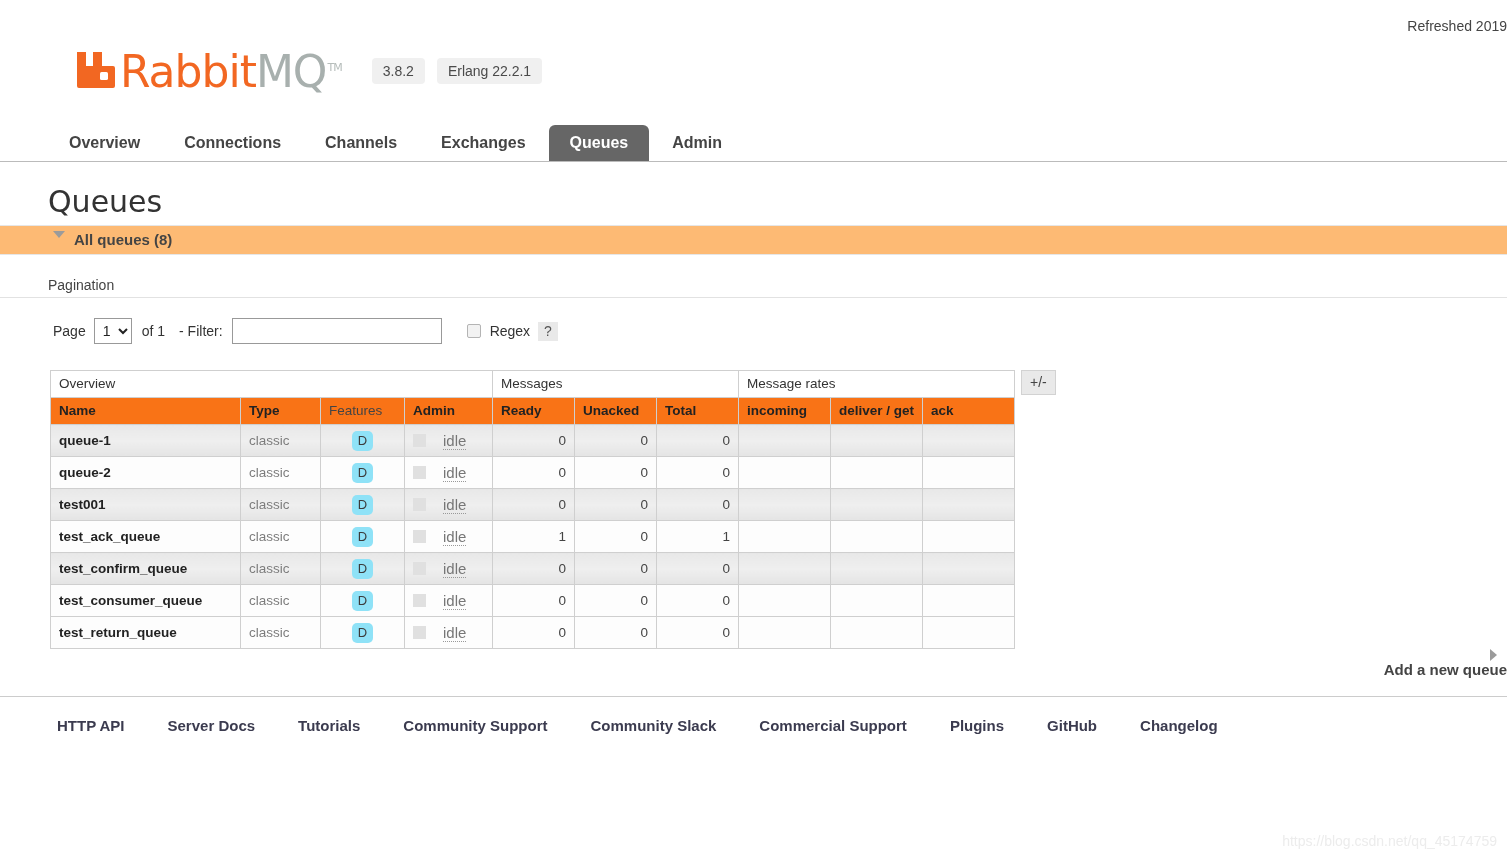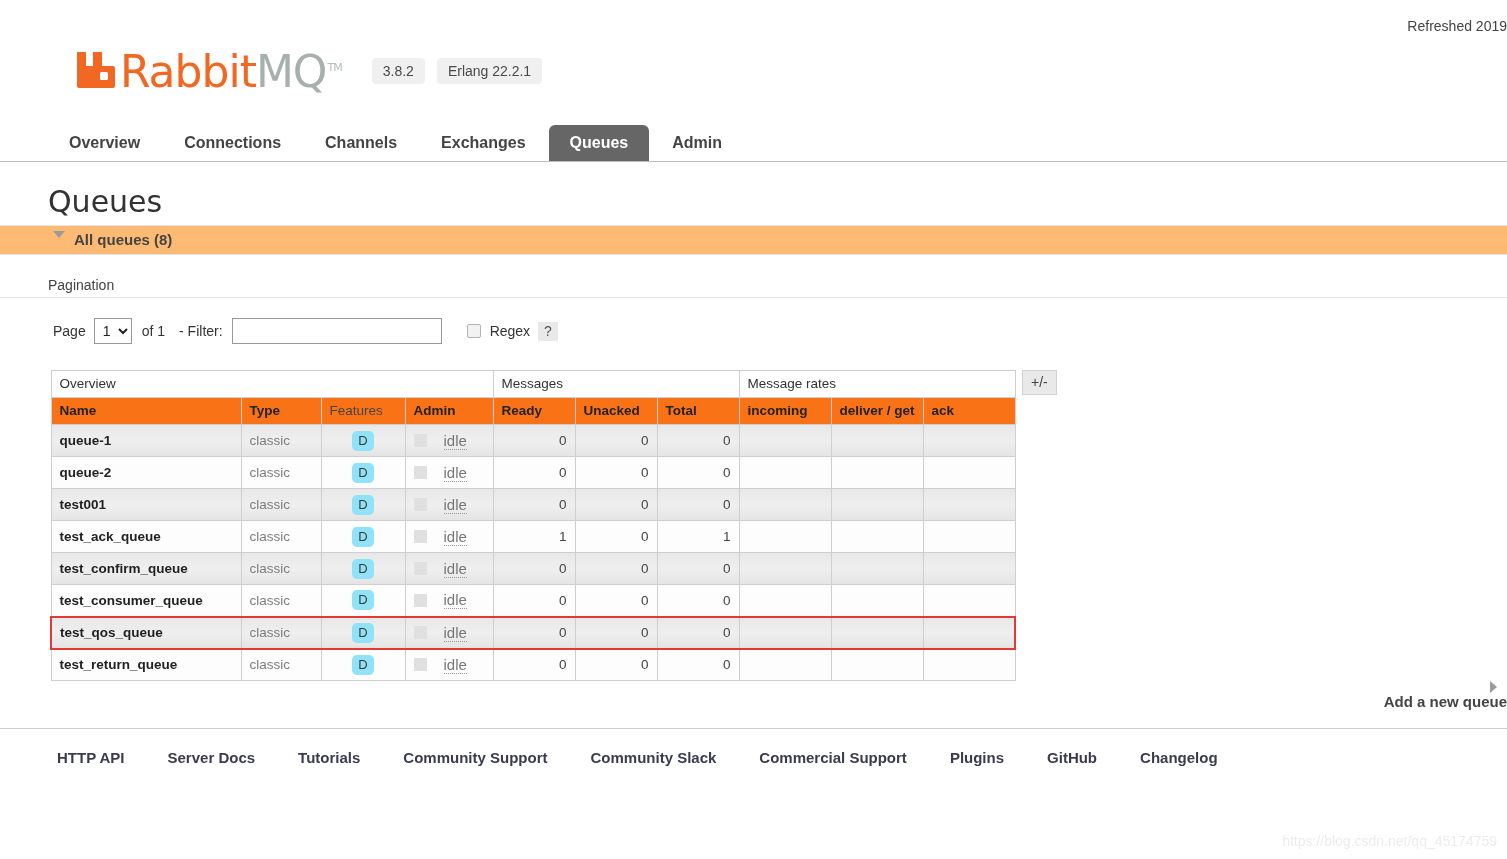--- a/index.html
+++ b/index.html
@@ -486,37 +486,20 @@
                 <span class="state-text">idle</span>
               </div>
             </td>
             <td class="num">0</td>
             <td class="num">0</td>
             <td class="num">0</td>
             <td class="rate"></td>
             <td class="rate"></td>
             <td class="rate"></td>
           </tr>
-          <tr class="odd highlighted">
-            <td class="name">test_qos_queue</td>
-            <td class="type">classic</td>
-            <td class="features"><span class="dbadge">D</span></td>
-            <td class="state">
-              <div class="state-cell">
-                <span class="state-square"></span>
-                <span class="state-text">idle</span>
-              </div>
-            </td>
-            <td class="num">0</td>
-            <td class="num">0</td>
-            <td class="num">0</td>
-            <td class="rate"></td>
-            <td class="rate"></td>
-            <td class="rate"></td>
-          </tr>
           <tr class="even">
             <td class="name">test_return_queue</td>
             <td class="type">classic</td>
             <td class="features"><span class="dbadge">D</span></td>
             <td class="state">
               <div class="state-cell">
                 <span class="state-square"></span>
                 <span class="state-text">idle</span>
               </div>
             </td>

